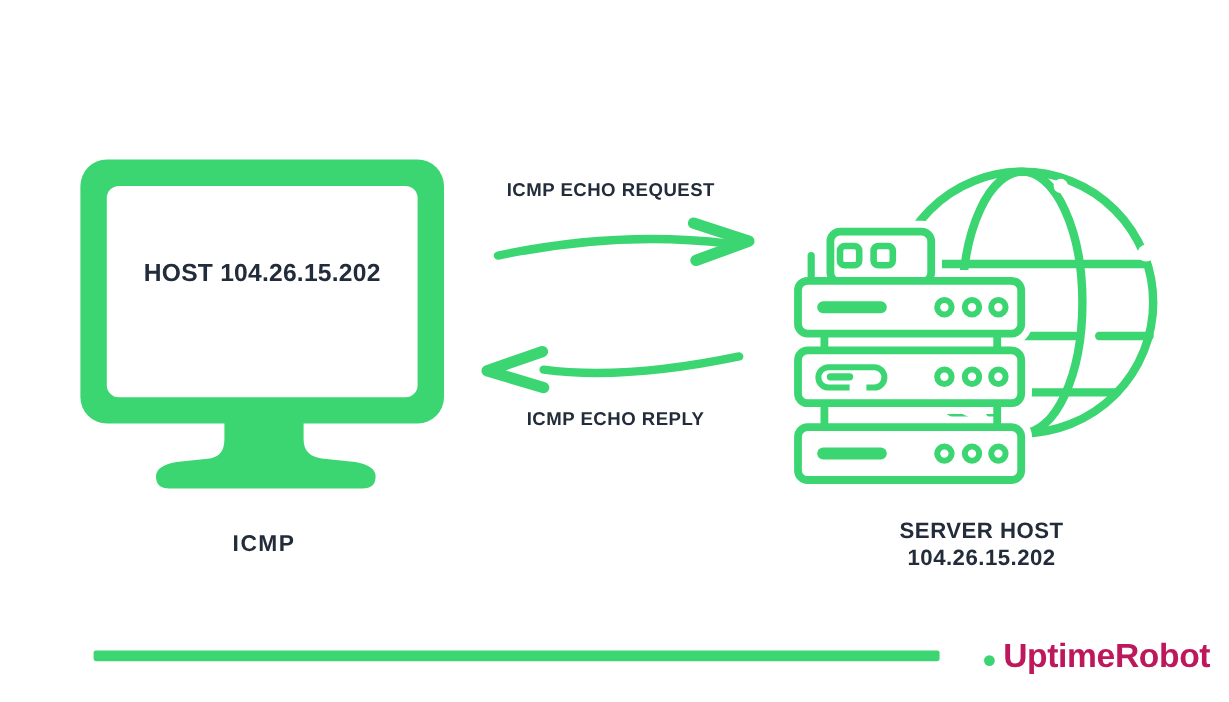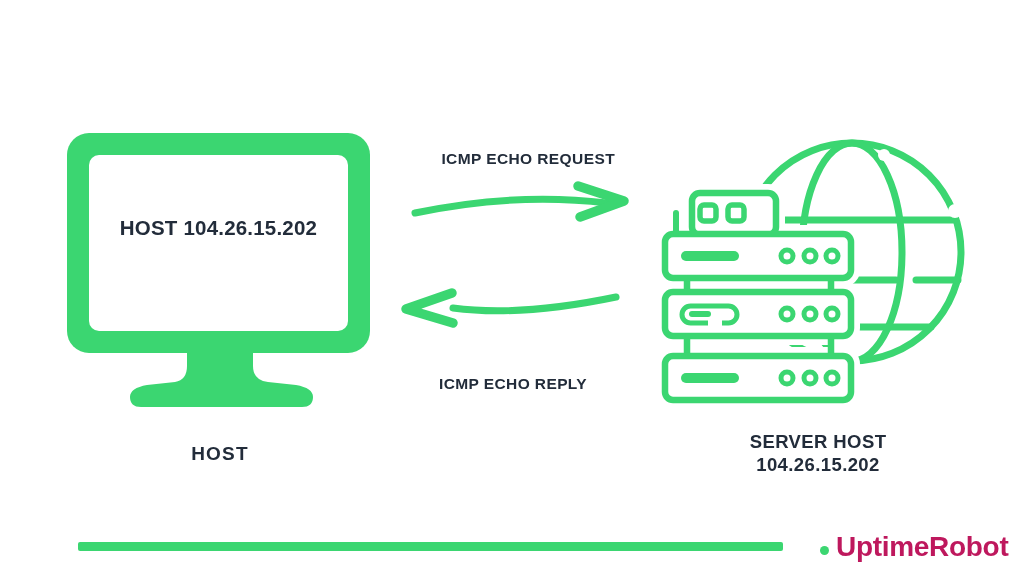--- a/index.html
+++ b/index.html
@@ -13,25 +13,25 @@
     color:#222c3a;
     font-weight:bold;
     text-align:center;
   }
   #screen-text{
     left:89px;top:216px;width:259px;
     font-size:20.5px;letter-spacing:0.2px;
   }
   #request-label{
     left:403px;top:150px;width:212px;
-    font-size:15.5px;letter-spacing:0.4px;text-align:right;
+    font-size:15.5px;letter-spacing:0.4px;
   }
   #reply-label{
     left:407px;top:341px;width:212px;
-    font-size:15.5px;letter-spacing:0.4px;margin-top:34px;
+    font-size:15.5px;letter-spacing:0.4px;
   }
   #host-caption{
     left:120px;top:443px;width:200px;
     font-size:19px;letter-spacing:1.2px;
   }
   #server-caption{
     left:716px;top:431px;width:204px;
     font-size:18.5px;letter-spacing:0.4px;line-height:22.5px;
   }
   #monitor-svg{left:64px;top:126px;}
@@ -58,21 +58,21 @@
 <body>
 
 <div class="abs" id="diagram-canvas" style="left:0;top:0;width:1024px;height:585px;">
 
   <svg id="monitor-svg" class="abs" width="310" height="285" viewBox="0 0 310 285" aria-hidden="true">
     <rect x="3" y="7" width="303" height="220" rx="22" fill="#3bd671"></rect>
     <rect x="25" y="29" width="259" height="176" rx="10" fill="#ffffff"></rect>
     <path d="M123,226 H189 V240 Q189,254 204,256 L232,259 Q249,262 249,271 Q249,281 238,281 H77 Q66,281 66,271 Q66,262 83,259 L111,256 Q123,254 123,240 Z" fill="#3bd671"></path>
   </svg>
   <div class="abs label" id="screen-text">HOST 104.26.15.202</div>
-  <div class="abs label" id="host-caption">HOST</div>
+  <div class="abs label" id="host-caption">ICMP</div>
 
   <svg id="request-arrow" class="abs" width="230" height="55" viewBox="0 0 230 55" aria-hidden="true">
     <g stroke="#3bd671" fill="none" stroke-linecap="round" stroke-linejoin="round">
       <path d="M12,37 Q112,16 204,27" stroke-width="7"></path>
       <path d="M175,10 L221,25 L177,41" stroke-width="9.5"></path>
     </g>
   </svg>
   <div class="abs label" id="request-label">ICMP ECHO REQUEST</div>
 
   <svg id="reply-arrow" class="abs" width="230" height="55" viewBox="0 0 230 55" aria-hidden="true">

